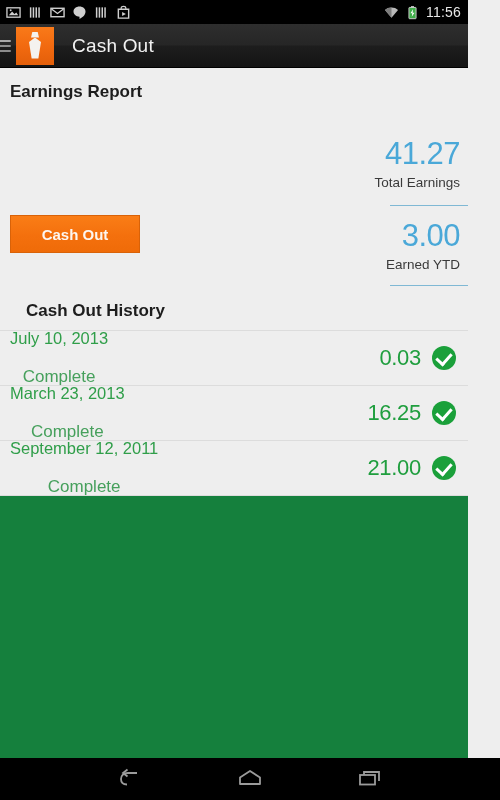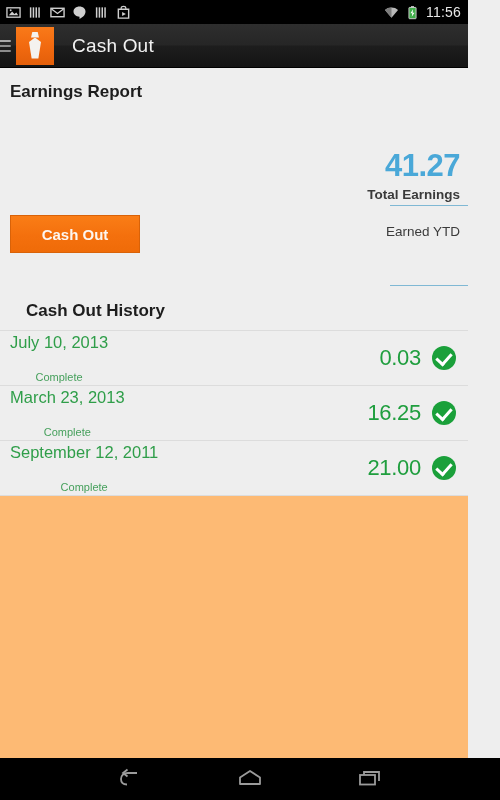--- a/index.html
+++ b/index.html
@@ -2,21 +2,21 @@
 <html><head>
 <meta charset="utf-8">
 <style>
   * { margin:0; padding:0; box-sizing:border-box; }
   html, body {
     width:500px; height:800px;
     background:#eeeeee;
     font-family:"Liberation Sans", sans-serif;
     overflow:hidden;
   }
-  #screen { position:relative; width:468px; height:800px; background:#fdba74; }
+  #screen { position:relative; width:468px; height:800px; background:#15803d; }
 
   
   .statusbar {
     height:24px; background:#000000;
     display:flex; align-items:center; justify-content:space-between;
     padding:0 7px 0 6px;
   }
   .sb-left { display:flex; align-items:center; gap:7px; }
   .sb-right { display:flex; align-items:center; gap:6px; }
   .sb-ico { width:15px; height:15px; display:block; }
@@ -87,21 +87,21 @@
     cursor:pointer;
   }
 
   .stat-block { position:absolute; right:8px; text-align:right; }
   .stat-block .num {
     font-size:31px; color:#4aa8d8; line-height:1.05; letter-spacing:-0.5px;
   }
   .stat-block .lbl {
     font-size:13.5px; color:#3a3a3a; margin-top:4px;
   }
-  .stat-total { top:48px;font-weight:bold; }
+  .stat-total { top:36px; }
   .stat-ytd { top:118px; }
 
   .blue-rule {
     position:absolute; right:0; left:390px; height:1px;
     background:#7fb8d4;
   }
   .rule-top { top:103px; }
   .rule-mid { top:183px; }
 
   
@@ -109,21 +109,21 @@
     font-size:17px; font-weight:bold; color:#1d1d1d;
     padding:4px 0 9px 26px;
   }
   .row-div { height:1px; background:#dcdcdc; }
   .hist-row {
     position:relative; height:54px;
     display:flex; align-items:center; justify-content:space-between;
     padding:0 12px 0 10px; cursor:pointer;text-align:center;
   }
   .hist-left .date { font-size:16.5px; color:#2f9e49; line-height:1.1; }
-  .hist-left .sub  { font-size:11px; color:#46a05c; margin-top:20px; }
+  .hist-left .sub  { font-size:17px; color:#46a05c; margin-top:20px; }
   .hist-right { display:flex; align-items:center; gap:11px; }
   .hist-right .amt { font-size:22px; color:#1f9e3e; letter-spacing:-0.3px; }
   .check {
     width:24px; height:24px; border-radius:50%; background:#1aa03a;
     position:relative; flex:0 0 auto;
   }
   .check::after {
     content:""; position:absolute; left:7px; top:4px;
     width:7px; height:12px; border:solid #ffffff;
     border-width:0 3px 3px 0; transform:rotate(42deg);
@@ -219,20 +219,21 @@
 
 
       <div class="cashout-btn">Cash Out</div>
 
       <div class="stat-block stat-total">
         <div class="num">41.27</div>
         <div class="lbl">Total Earnings</div>
       </div>
 
       <div class="stat-block stat-ytd">
+        <div class="num">3.00</div>
         <div class="lbl">Earned YTD</div>
       </div>
     </div>
 
     <div class="hist-title">Cash Out History</div>
 
     <div id="history-list">
         <div class="row-div"></div>
         <div class="hist-row">
           <div class="hist-left">

